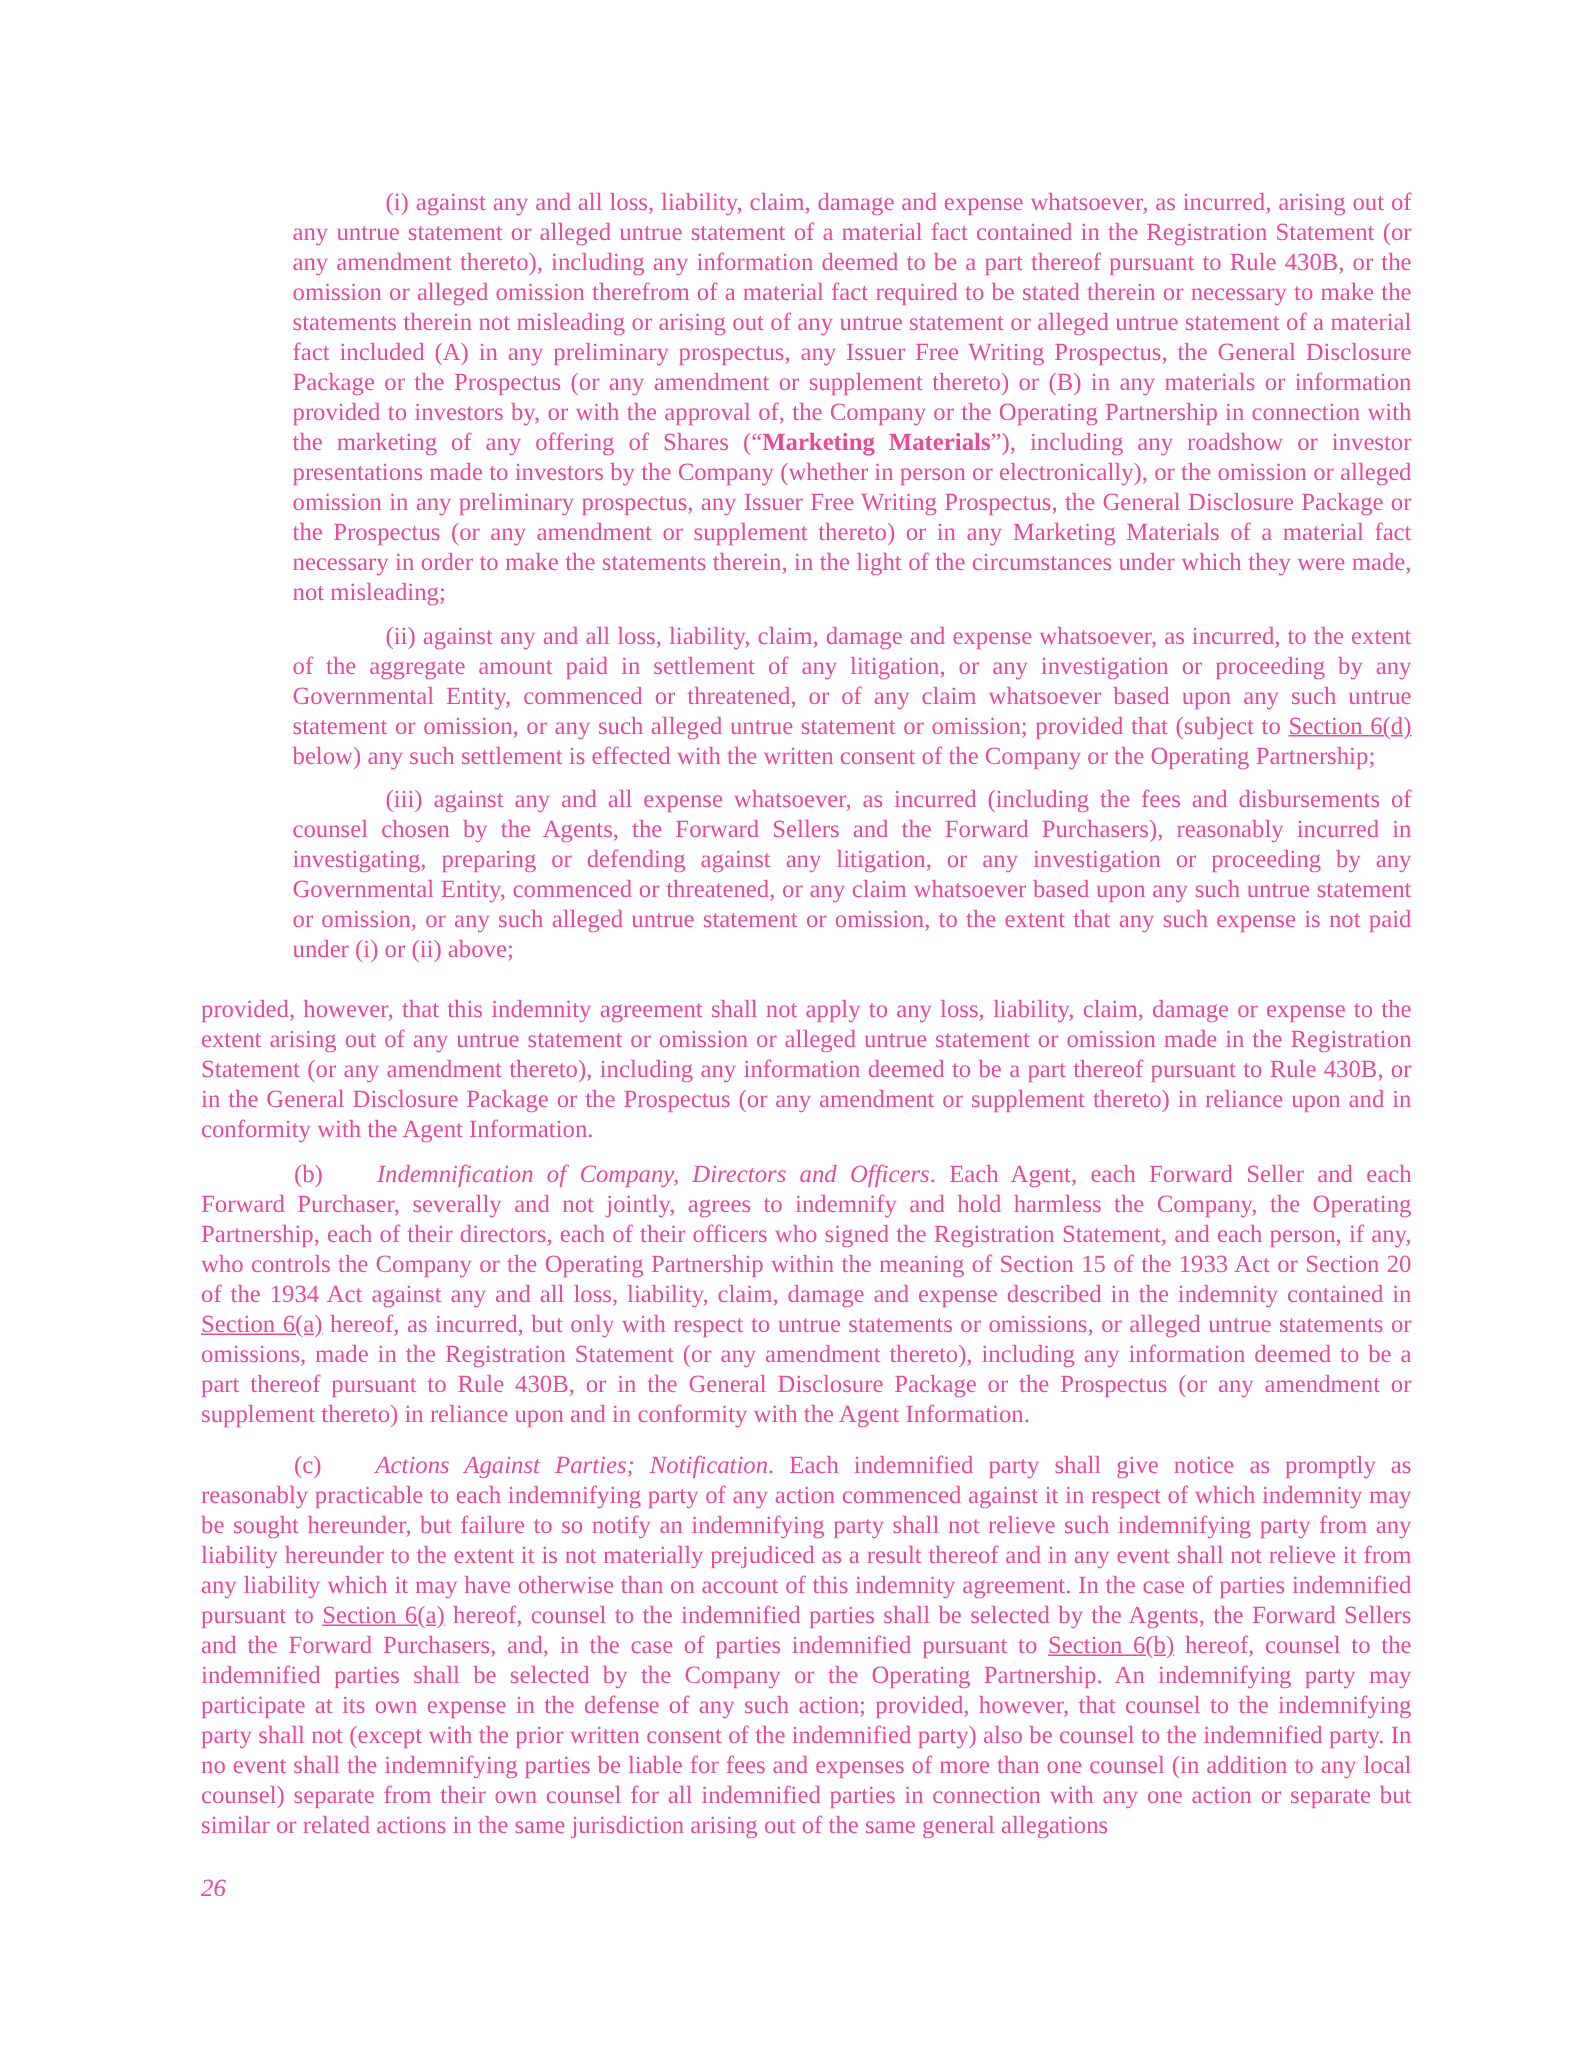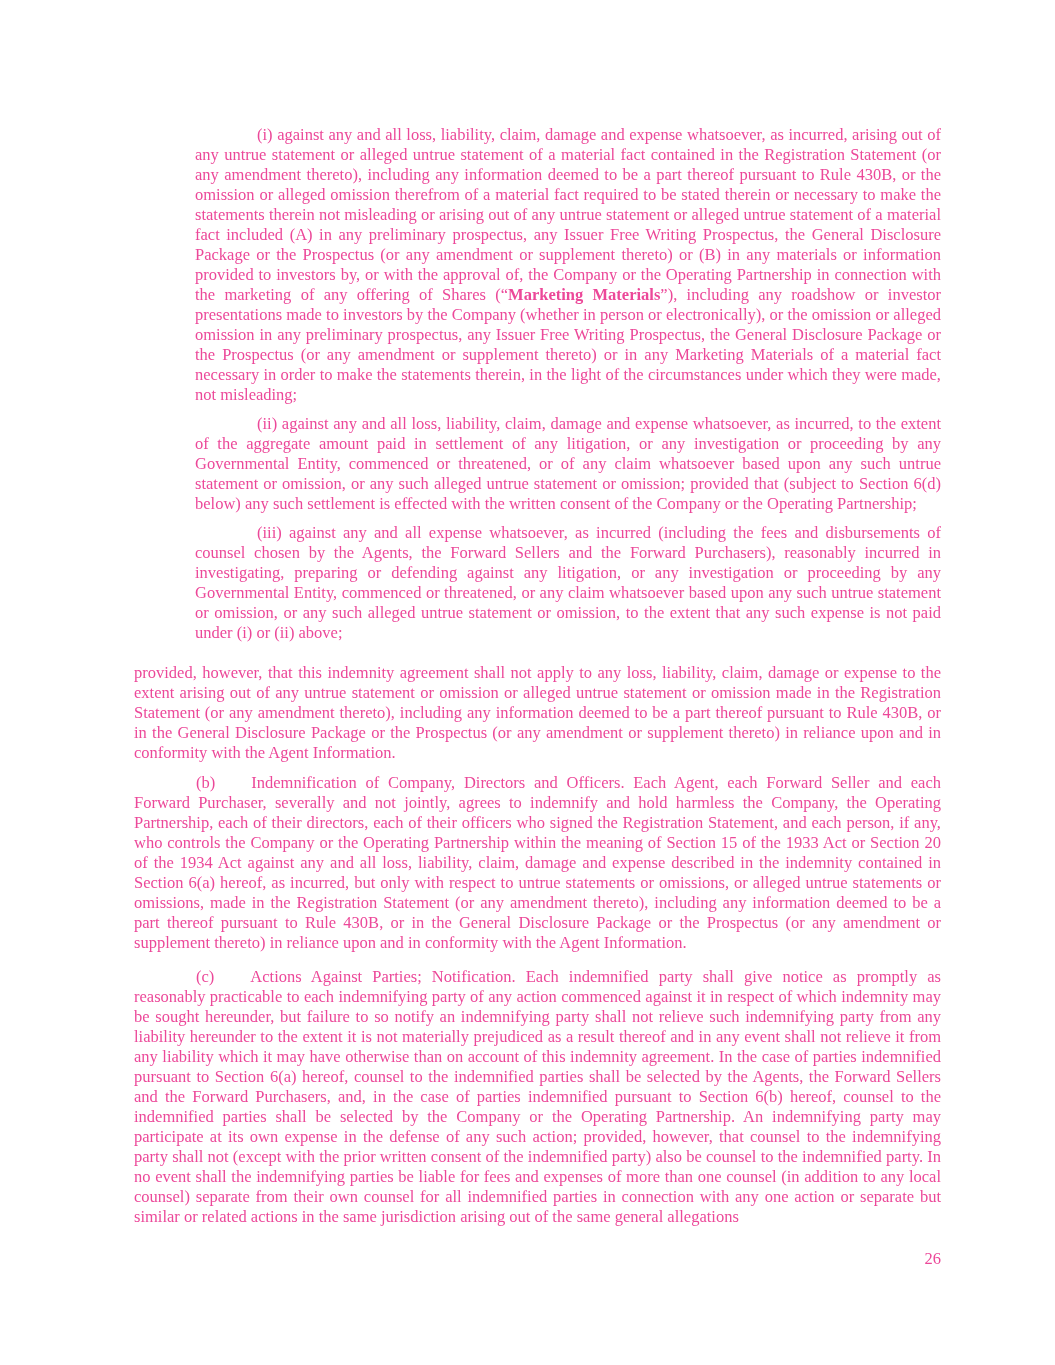--- a/index.html
+++ b/index.html
@@ -42,27 +42,28 @@
     text-indent: 62px;
   }
   .clause-b-para {
     margin-bottom: 14px;
   }
   .tab {
     display: inline-block;
     width: 36px;
   }
   .bold   { font-weight: bold; }
-  .italic { }
-  .uline  { }
+  .italic { font-style: italic; }
+  .uline  { text-decoration: underline; }
   .footer {
     margin-top: 22px;
-    text-align: right;
+    text-align: left;
     font-size: 16.5px;
     line-height: 20px;
+    font-style: italic;
   }
 </style>
 </head>
 <body>
 
 <div class="page">
 
   <p class="clause-indent"><span>(i) against any and all loss, liability, claim, damage and expense whatsoever, as incurred, arising out of any untrue statement or alleged untrue statement of a material fact contained in the Registration Statement (or any amendment thereto), including any information deemed to be a part thereof pursuant to Rule 430B, or the omission or alleged omission therefrom of a material fact required to be stated therein or necessary to make the statements therein not misleading or arising out of any untrue statement or alleged untrue statement of a material fact included (A) in any preliminary prospectus, any Issuer Free Writing Prospectus, the General Disclosure Package or the Prospectus (or any amendment or supplement thereto) or (B) in any materials or information provided to investors by, or with the approval of, the Company or the Operating Partnership in connection with the marketing of any offering of Shares (“</span><span class="bold">Marketing Materials</span><span>”), including any roadshow or investor presentations made to investors by the Company (whether in person or electronically), or the omission or alleged omission in any preliminary prospectus, any Issuer Free Writing Prospectus, the General Disclosure Package or the Prospectus (or any amendment or supplement thereto) or in any Marketing Materials of a material fact necessary in order to make the statements therein, in the light of the circumstances under which they were made, not misleading;</span></p>
 
   <p class="clause-indent"><span>(ii) against any and all loss, liability, claim, damage and expense whatsoever, as incurred, to the extent of the aggregate amount paid in settlement of any litigation, or any investigation or proceeding by any Governmental Entity, commenced or threatened, or of any claim whatsoever based upon any such untrue statement or omission, or any such alleged untrue statement or omission; provided that (subject to </span><span class="uline">Section 6(d)</span><span> below) any such settlement is effected with the written consent of the Company or the Operating Partnership;</span></p>

